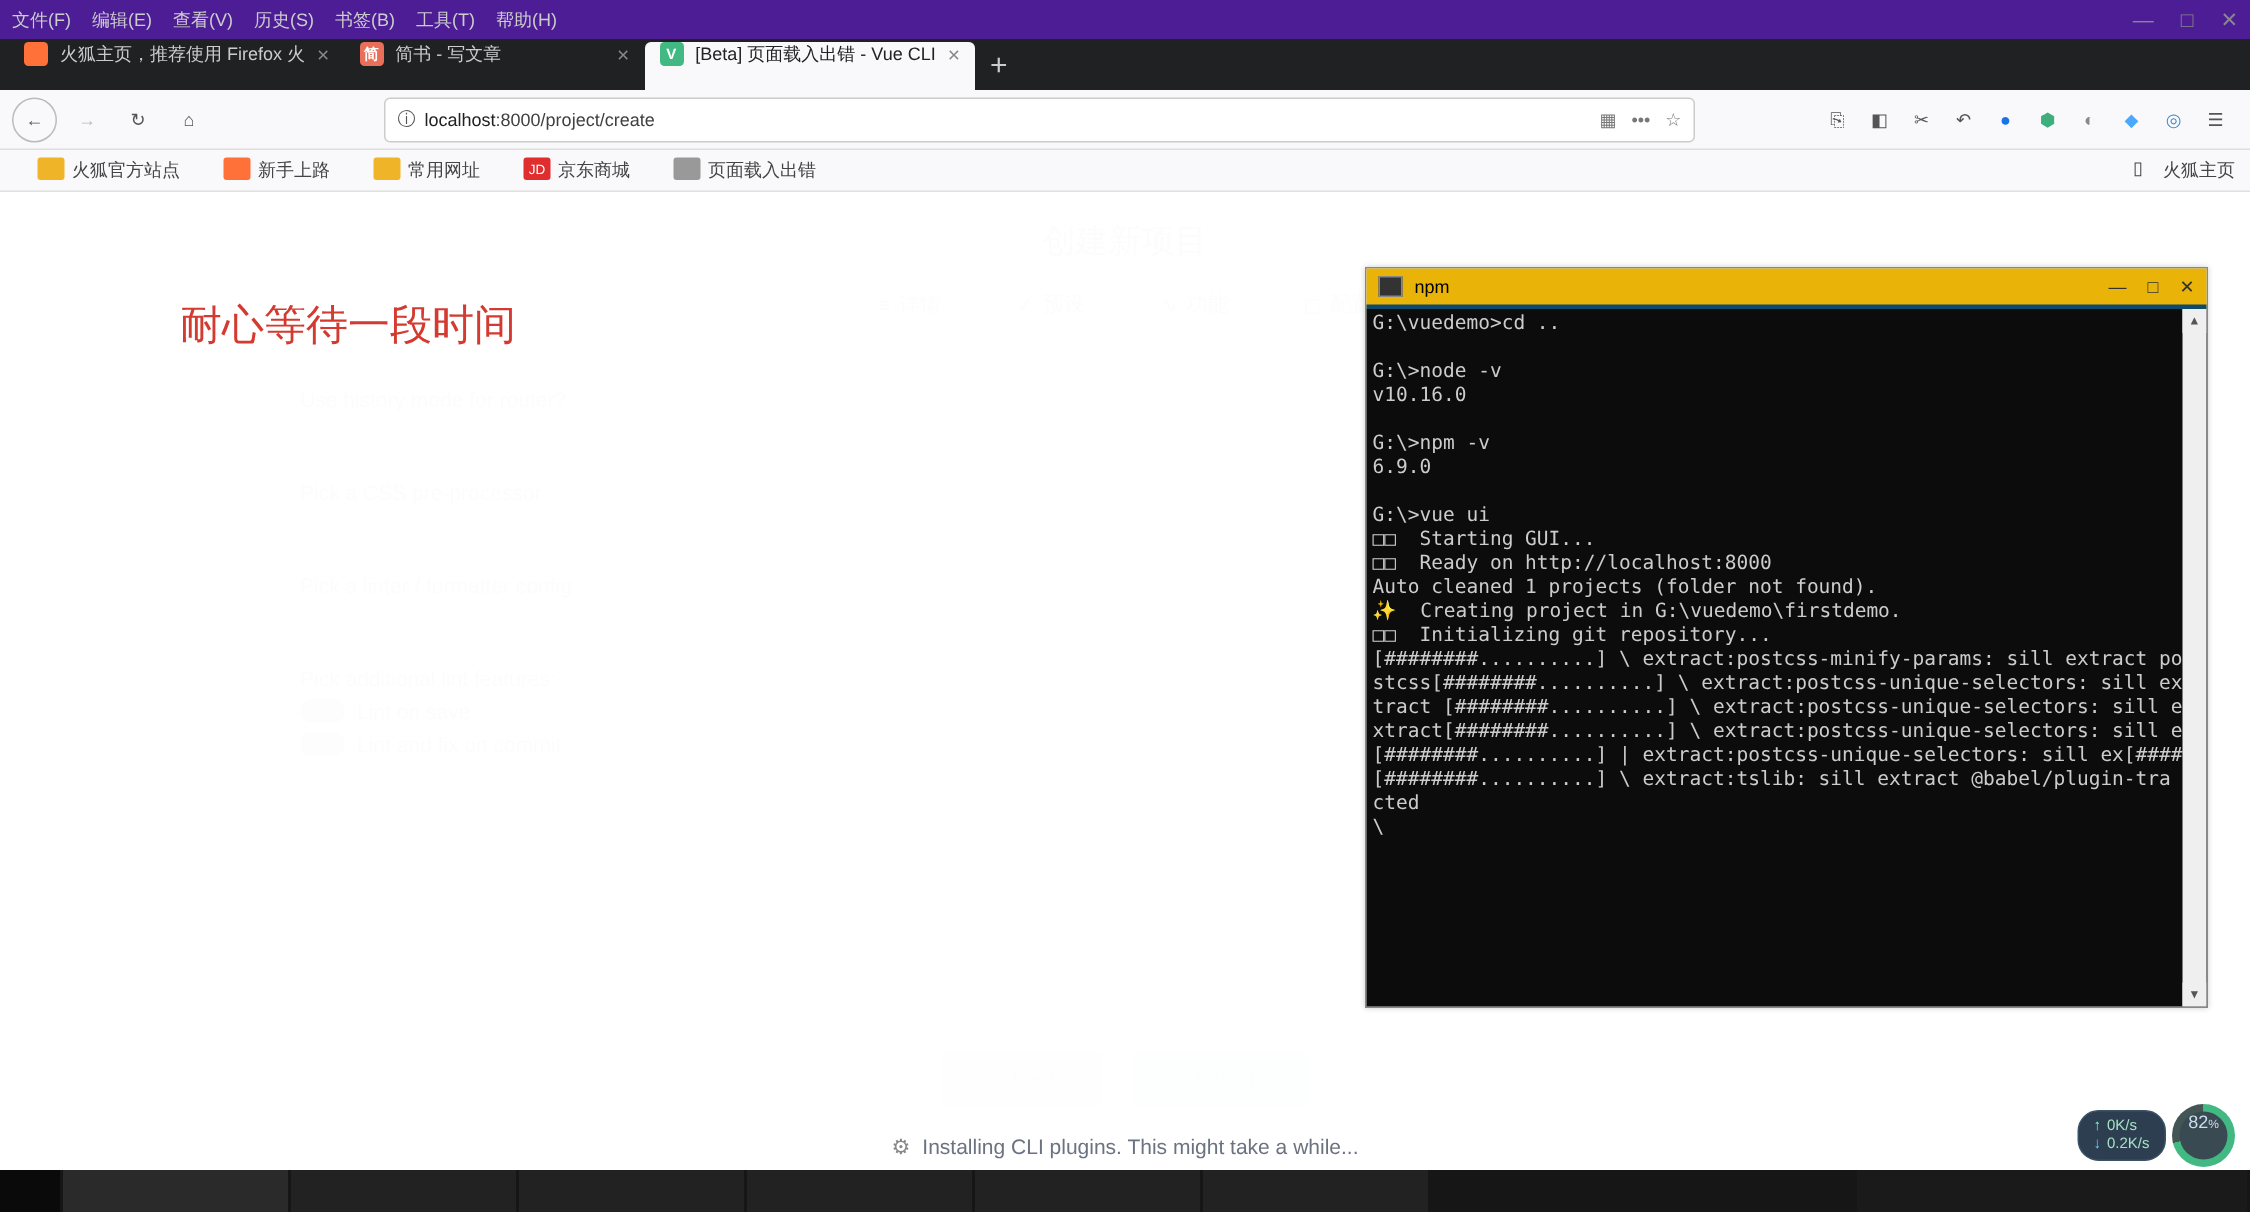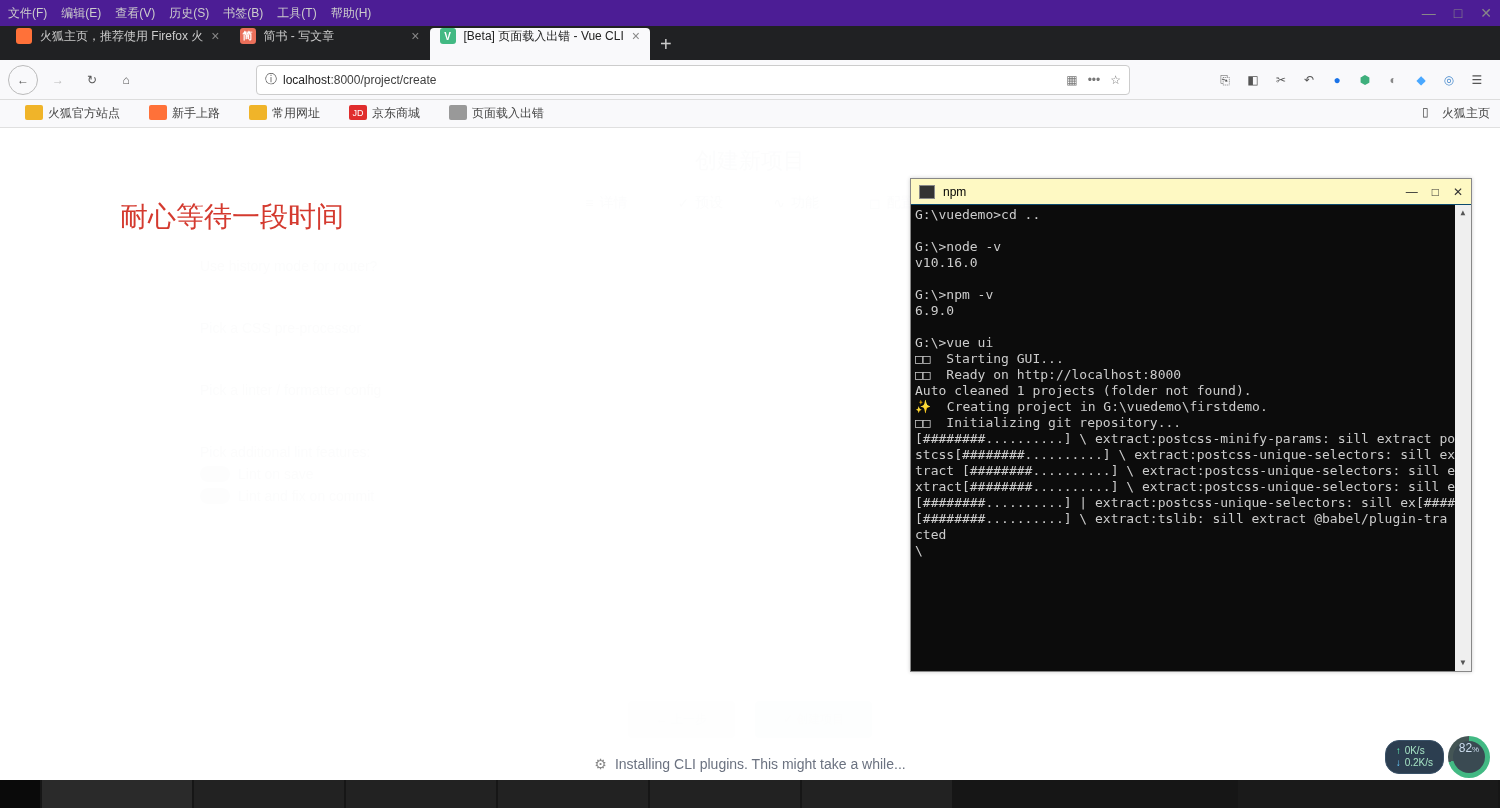--- a/index.html
+++ b/index.html
@@ -60,21 +60,21 @@
 
   .gh-btns { position: absolute; bottom: 42px; left: 0; right: 0; display: flex; justify-content: center; gap: 20px; }
   .gh-btns .b { padding: 10px 28px; border-radius: 4px; background: #f0f2f4; color: #dfe3e6; }
   .gh-btns .b.primary { background: #eaf2ee; }
 
   .install-note { position: absolute; bottom: 8px; left: 0; right: 0; text-align: center; color: #6b7280; font-size: 14px; display: flex; justify-content: center; align-items: center; gap: 8px; }
   .install-note .gear { display: inline-block; color: #888; }
 
   
   .console { position: absolute; top: 178px; left: 910px; width: 562px; height: 494px; background: #fff; border: 1px solid #888; box-shadow: 0 0 4px rgba(0,0,0,0.2); display: flex; flex-direction: column; }
-  .console-title { height: 26px; background: #fef9c3; display: flex; align-items: center; padding: 12px 8px; gap: 8px; border-bottom: 1px solid #0c4a6e; }
+  .console-title { height: 26px; background: #eab308; display: flex; align-items: center; padding: 12px 8px; gap: 8px; border-bottom: 3px solid #0c4a6e; }
   .console-title .ic { width: 16px; height: 14px; background: #333; border: 1px solid #888; }
   .console-title .wc { margin-left: auto; display: flex; gap: 14px; color: #333; font-size: 12px; }
   .console-body { flex: 1; background: #0c0c0c; color: #ccc; font-family: Consolas, monospace; font-size: 13px; line-height: 16px; padding: 2px 4px; white-space: pre; overflow: hidden; position: relative; }
   .console-scroll { position: absolute; right: 0; top: 0; bottom: 0; width: 16px; background: #efefef; }
   .console-scroll .thumb-top { position: absolute; top: 0; width: 100%; height: 16px; background: #efefef; display:flex;align-items:center;justify-content:center;color:#555;font-size:8px;}
   .console-scroll .thumb-bot { position: absolute; bottom: 0; width: 100%; height: 16px; background: #efefef; display:flex;align-items:center;justify-content:center;color:#555;font-size:8px;}
 
   
   .taskbar { position: absolute; bottom: 0; left: 0; right: 0; height: 28px; background: #161616; display: flex; align-items: center; }
   .taskbar .seg { height: 100%; margin-right: 2px; }

